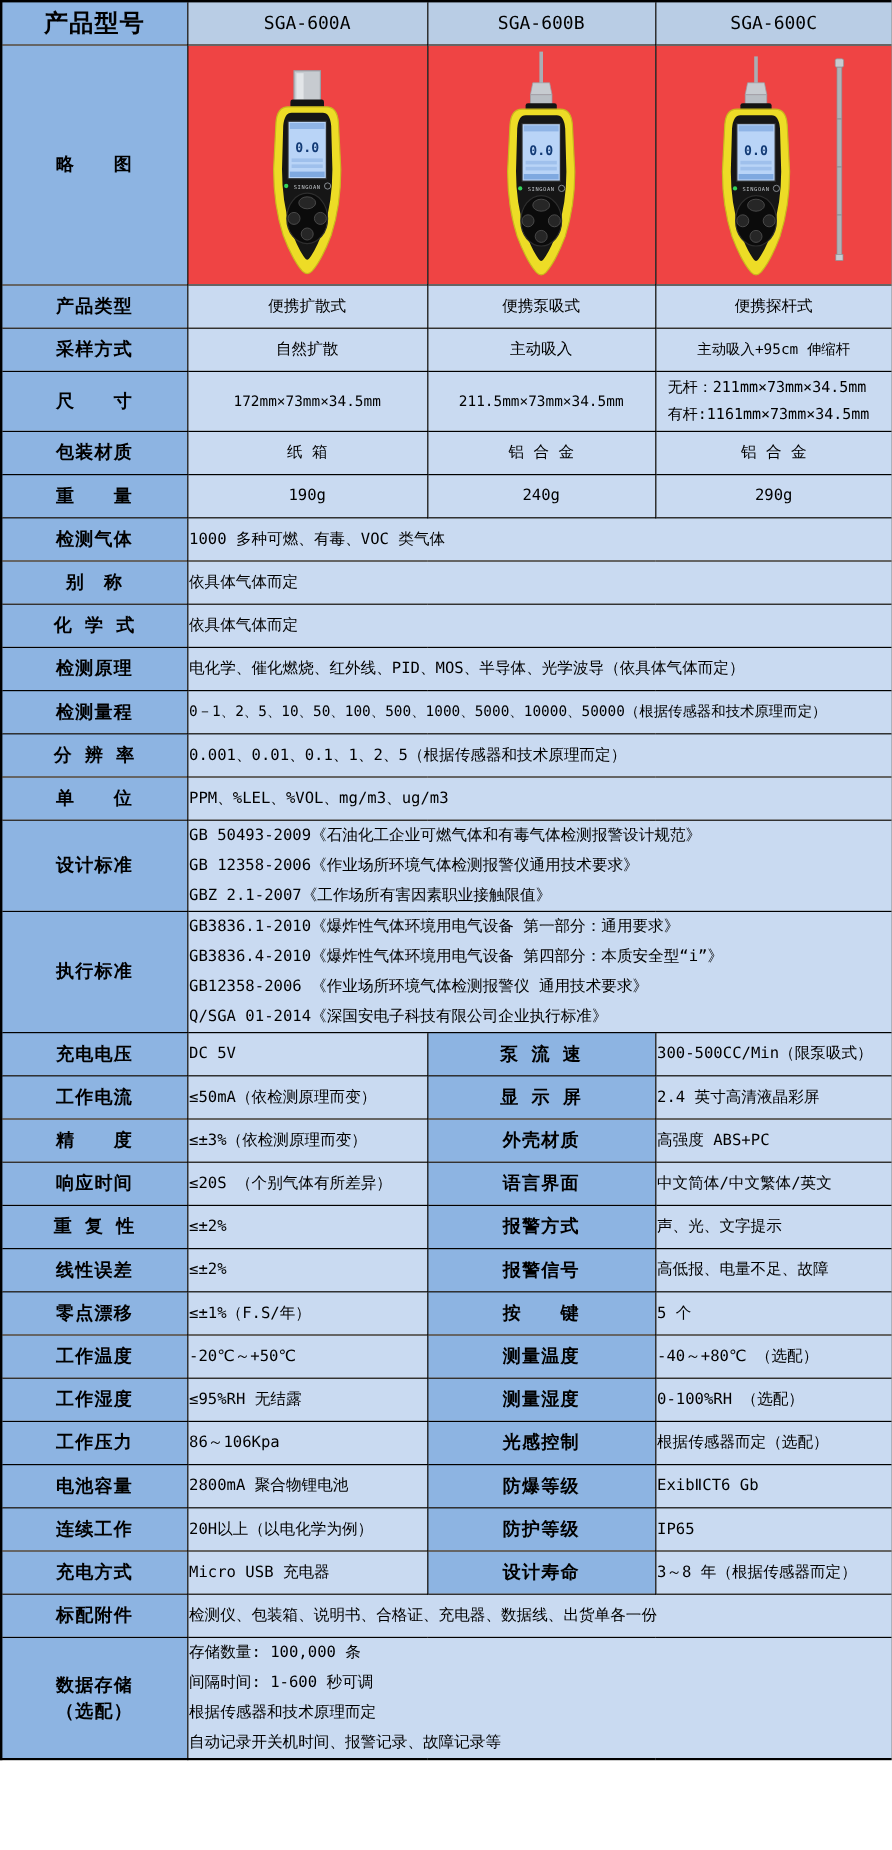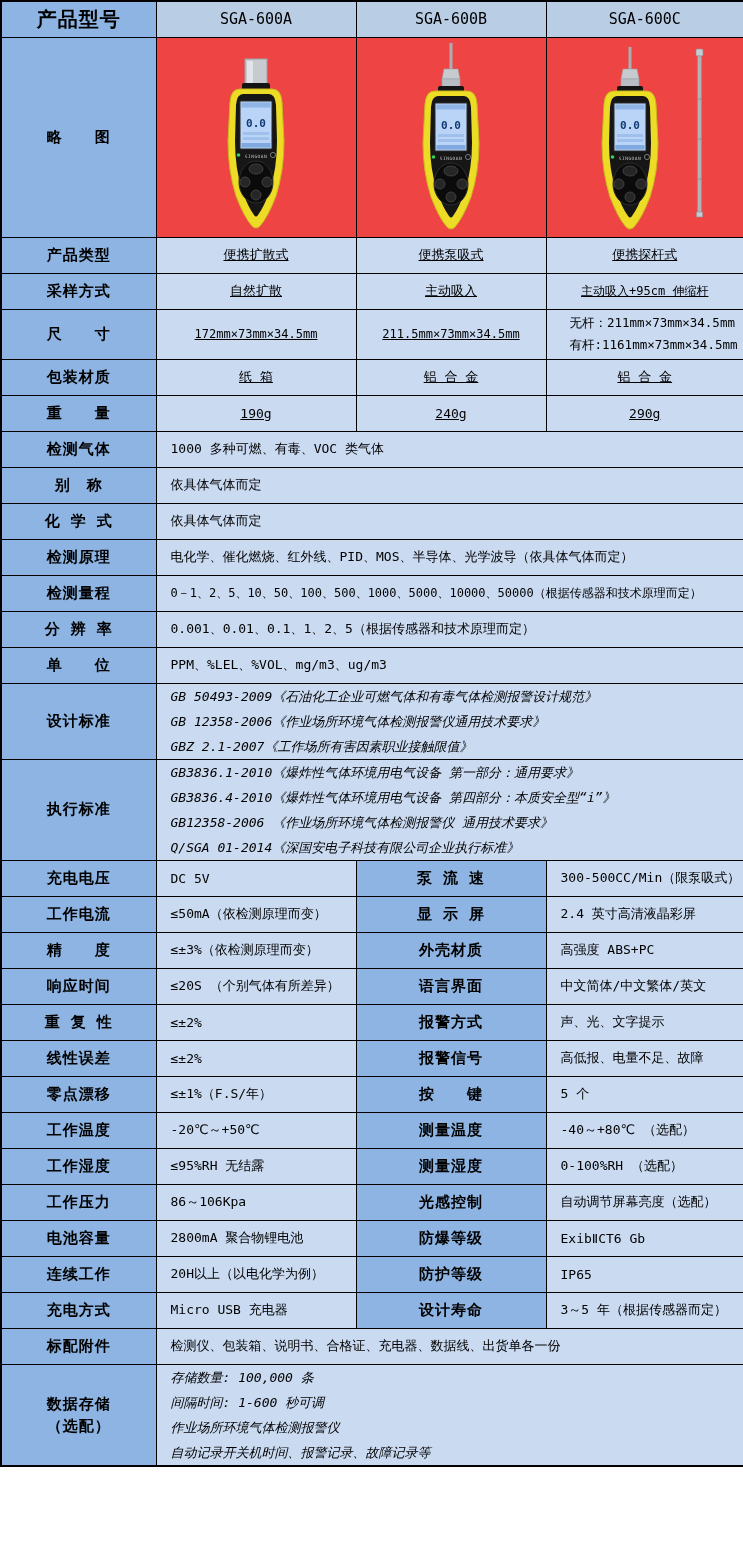--- a/index.html
+++ b/index.html
@@ -2,33 +2,33 @@
 <html><head>
 <meta charset="utf-8">
 <style>
   html,body{margin:0;padding:0;background:#fff;}
   body{width:743px;font-family:"DejaVu Sans Mono","DejaVu Sans","Liberation Sans",sans-serif;color:#000;}
   table{border-collapse:collapse;width:743px;table-layout:fixed;border:2px solid #000;}
   td,th{border:1px solid #000;box-sizing:border-box;overflow:hidden;vertical-align:middle;padding:0;}
   .lbl{background:#8DB4E2;font-weight:bold;text-align:center;font-size:15px;letter-spacing:1px;}
   .model{background:#B9CDE5;text-align:center;font-size:15px;font-weight:normal;}
   .val{background:#C9DAF1;font-size:13px;white-space:nowrap;}
-  .c{text-align:center;text-decoration:underline;}
-  .l{text-align:left;padding-left:14px;}
-  .l2{text-align:left;padding-left:23px;}
+  .c{text-align:center;}
+  .l{text-align:left;padding-left:1px;}
+  .l2{text-align:left;padding-left:10px;}
   .small{font-size:12px;}
   .img-cell{background:#ef4444;vertical-align:middle;}
   tr.h36 td, tr.h36 th{height:36px;}
   tr.r-sketch th{height:200px;}
   tr.r-size td, tr.r-size th{height:50px;}
   tr.r-design td{height:76px;}
   tr.r-exec td{height:100px;}
   tr.r-display td{height:52px;}
   tr.r-storage td{height:90px;}
-  .line{line-height:25px;white-space:nowrap;font-style:italic;}
+  .line{line-height:25px;white-space:nowrap;}
   .sz-line{line-height:22px;white-space:nowrap;font-size:12.5px;}
   .lbl .line2{line-height:22px;letter-spacing:1px;}
   svg{display:block;margin:0 auto;}
 </style>
 </head>
 <body>
 
 <table>
   <colgroup>
       <col style="width:155px">
@@ -262,52 +262,52 @@
   <tr class="h36">
     <th class="lbl">工作湿度</th>
     <td class="val l">≤95%RH 无结露</td>
     <th class="lbl">测量湿度</th>
     <td class="val l">0-100%RH （选配）</td>
   </tr>
   <tr class="h36">
     <th class="lbl">工作压力</th>
     <td class="val l">86～106Kpa</td>
     <th class="lbl">光感控制</th>
-    <td class="val l">自动调节屏幕亮度（选配）</td>
+    <td class="val l">根据传感器而定（选配）</td>
   </tr>
   <tr class="h36">
     <th class="lbl">电池容量</th>
     <td class="val l">2800mA 聚合物锂电池</td>
     <th class="lbl">防爆等级</th>
     <td class="val l">ExibⅡCT6 Gb</td>
   </tr>
   <tr class="h36">
     <th class="lbl">连续工作</th>
     <td class="val l">20H以上（以电化学为例）</td>
     <th class="lbl">防护等级</th>
     <td class="val l">IP65</td>
   </tr>
   <tr class="h36">
     <th class="lbl">充电方式</th>
     <td class="val l">Micro USB 充电器</td>
     <th class="lbl">设计寿命</th>
-    <td class="val l">3～5 年（根据传感器而定）</td>
+    <td class="val l">3～8 年（根据传感器而定）</td>
   </tr>
 
   <tr class="h36">
     <th class="lbl">标配附件</th>
     <td class="val l" colspan="3">检测仪、包装箱、说明书、合格证、充电器、数据线、出货单各一份</td>
   </tr>
 
   <tr class="r-storage">
     <th class="lbl">
       <div class="line2">数据存储</div>
       <div class="line2">（选配）</div>
     </th>
     <td class="val l" colspan="3">
       <div class="line">存储数量: 100,000 条</div>
       <div class="line">间隔时间: 1-600 秒可调</div>
-      <div class="line">作业场所环境气体检测报警仪</div>
+      <div class="line">根据传感器和技术原理而定</div>
       <div class="line">自动记录开关机时间、报警记录、故障记录等</div>
     </td>
   </tr>
 </tbody>
   </table>
 
 </body></html>

